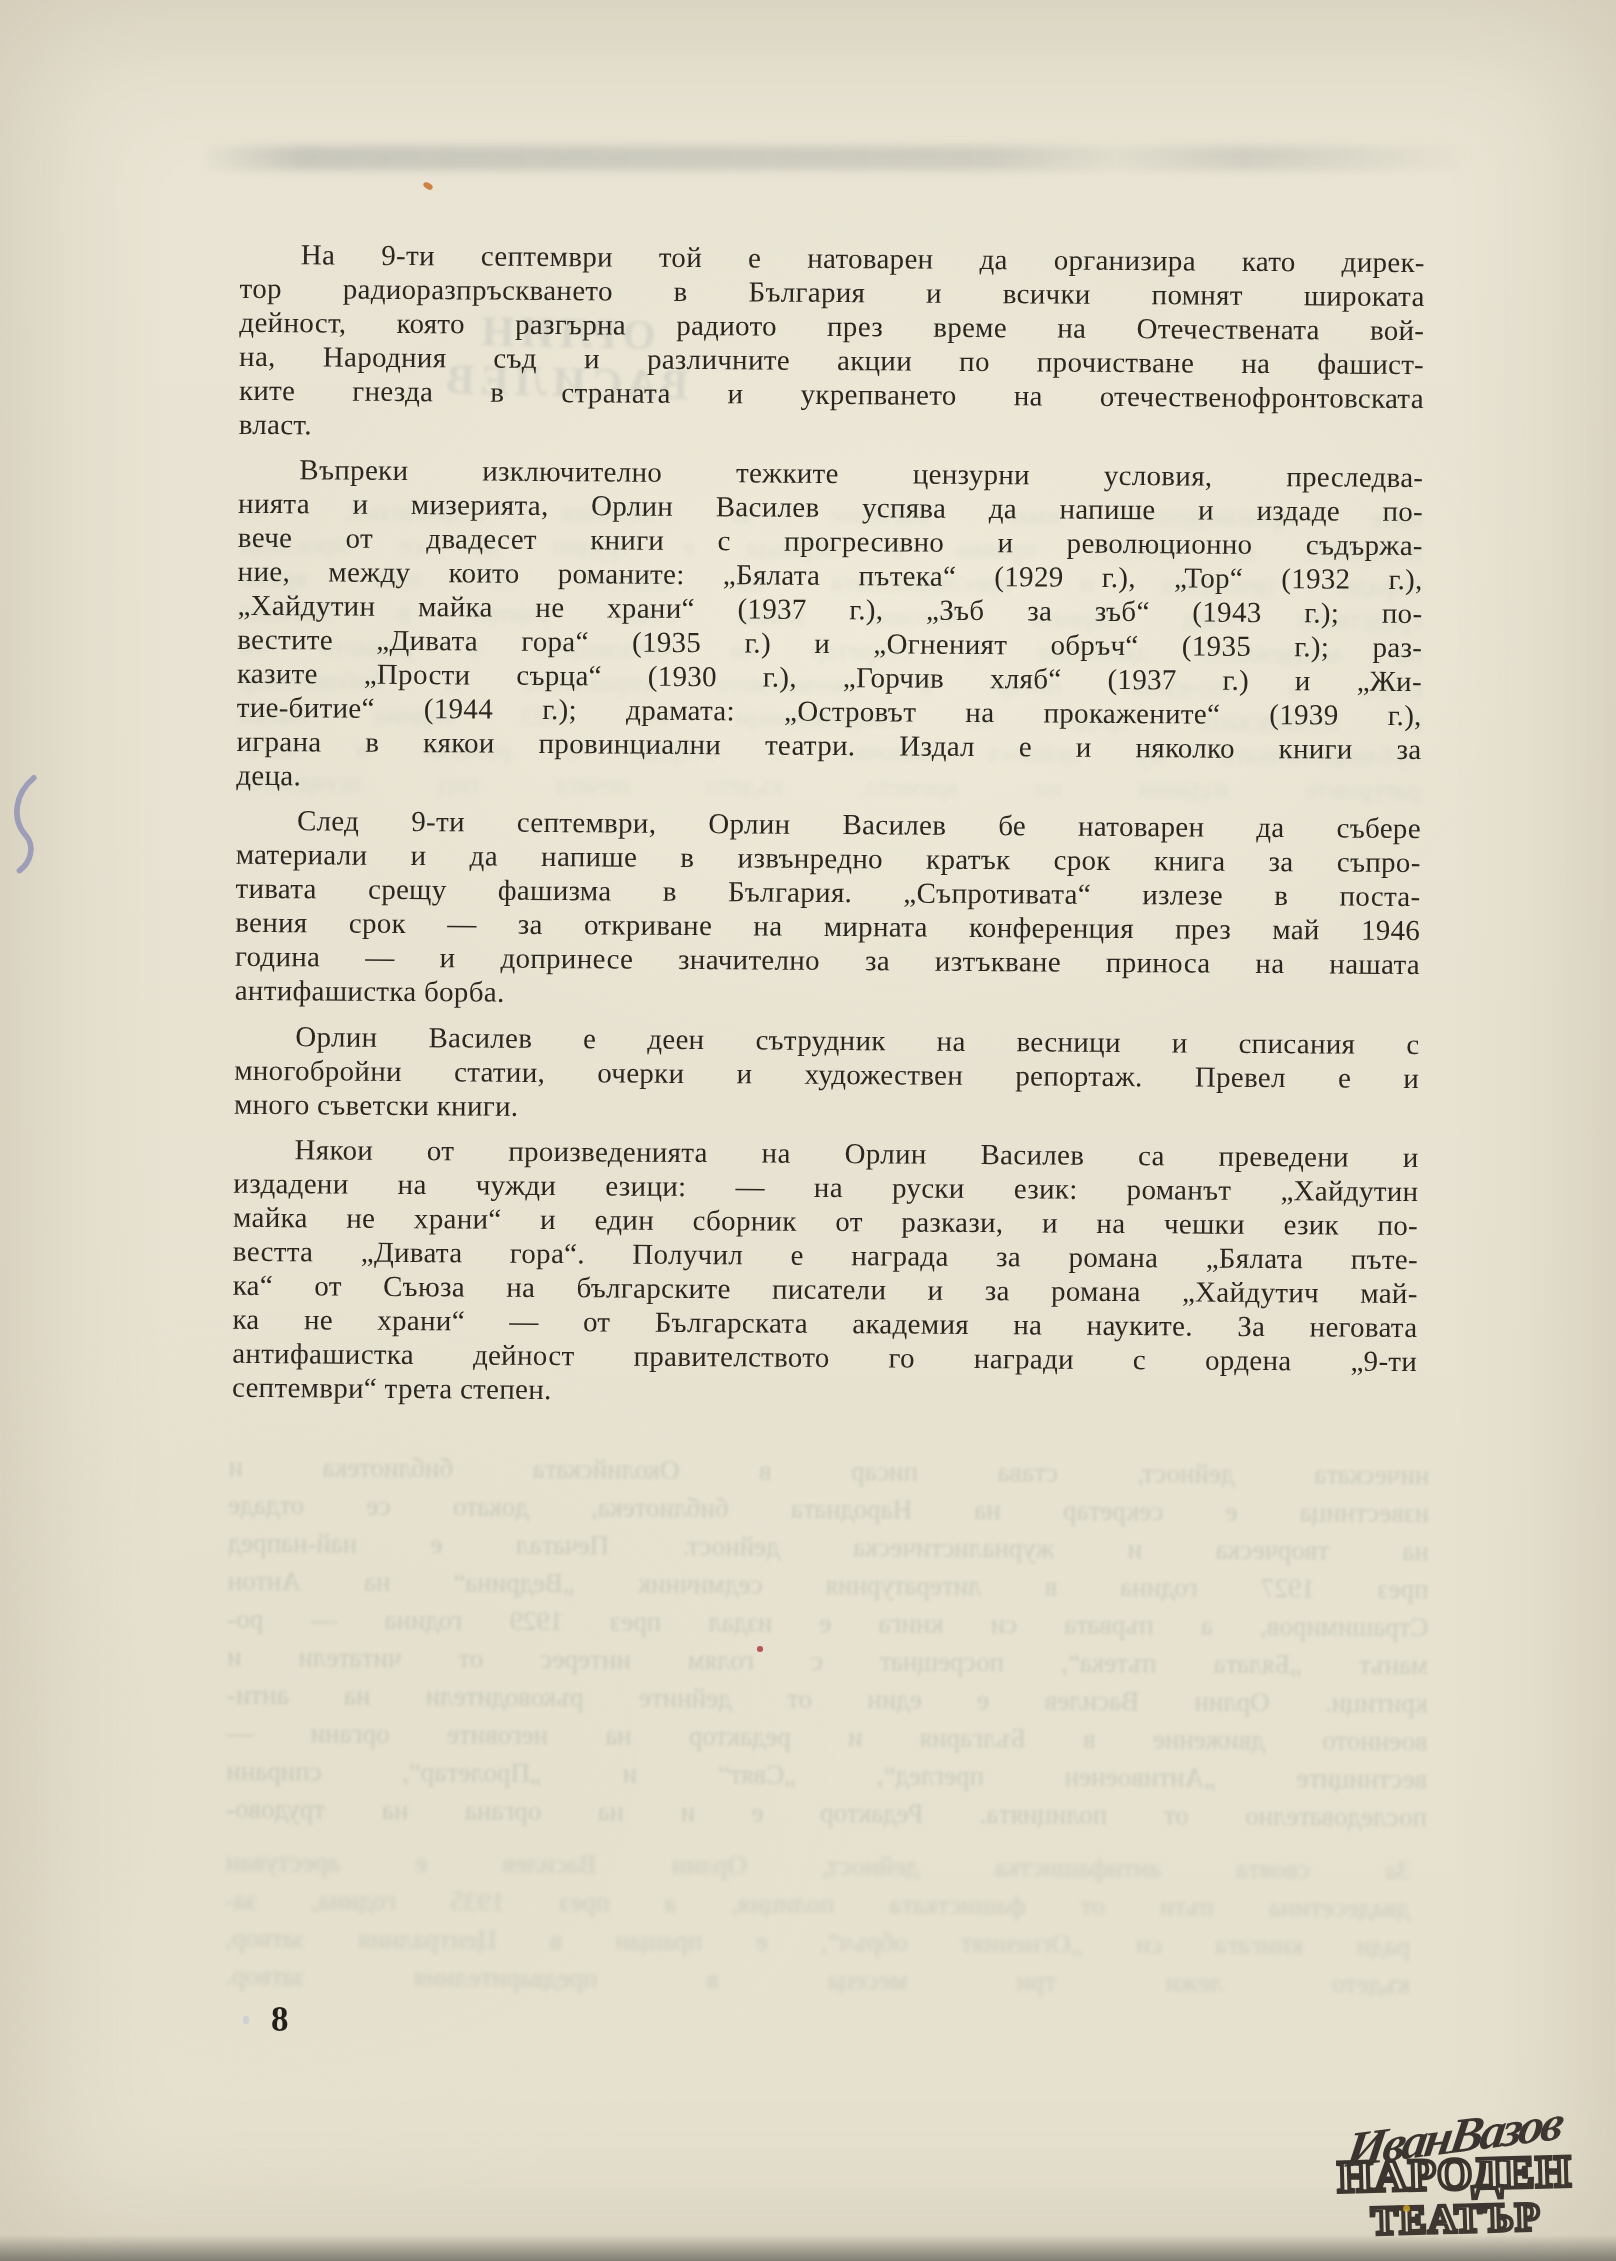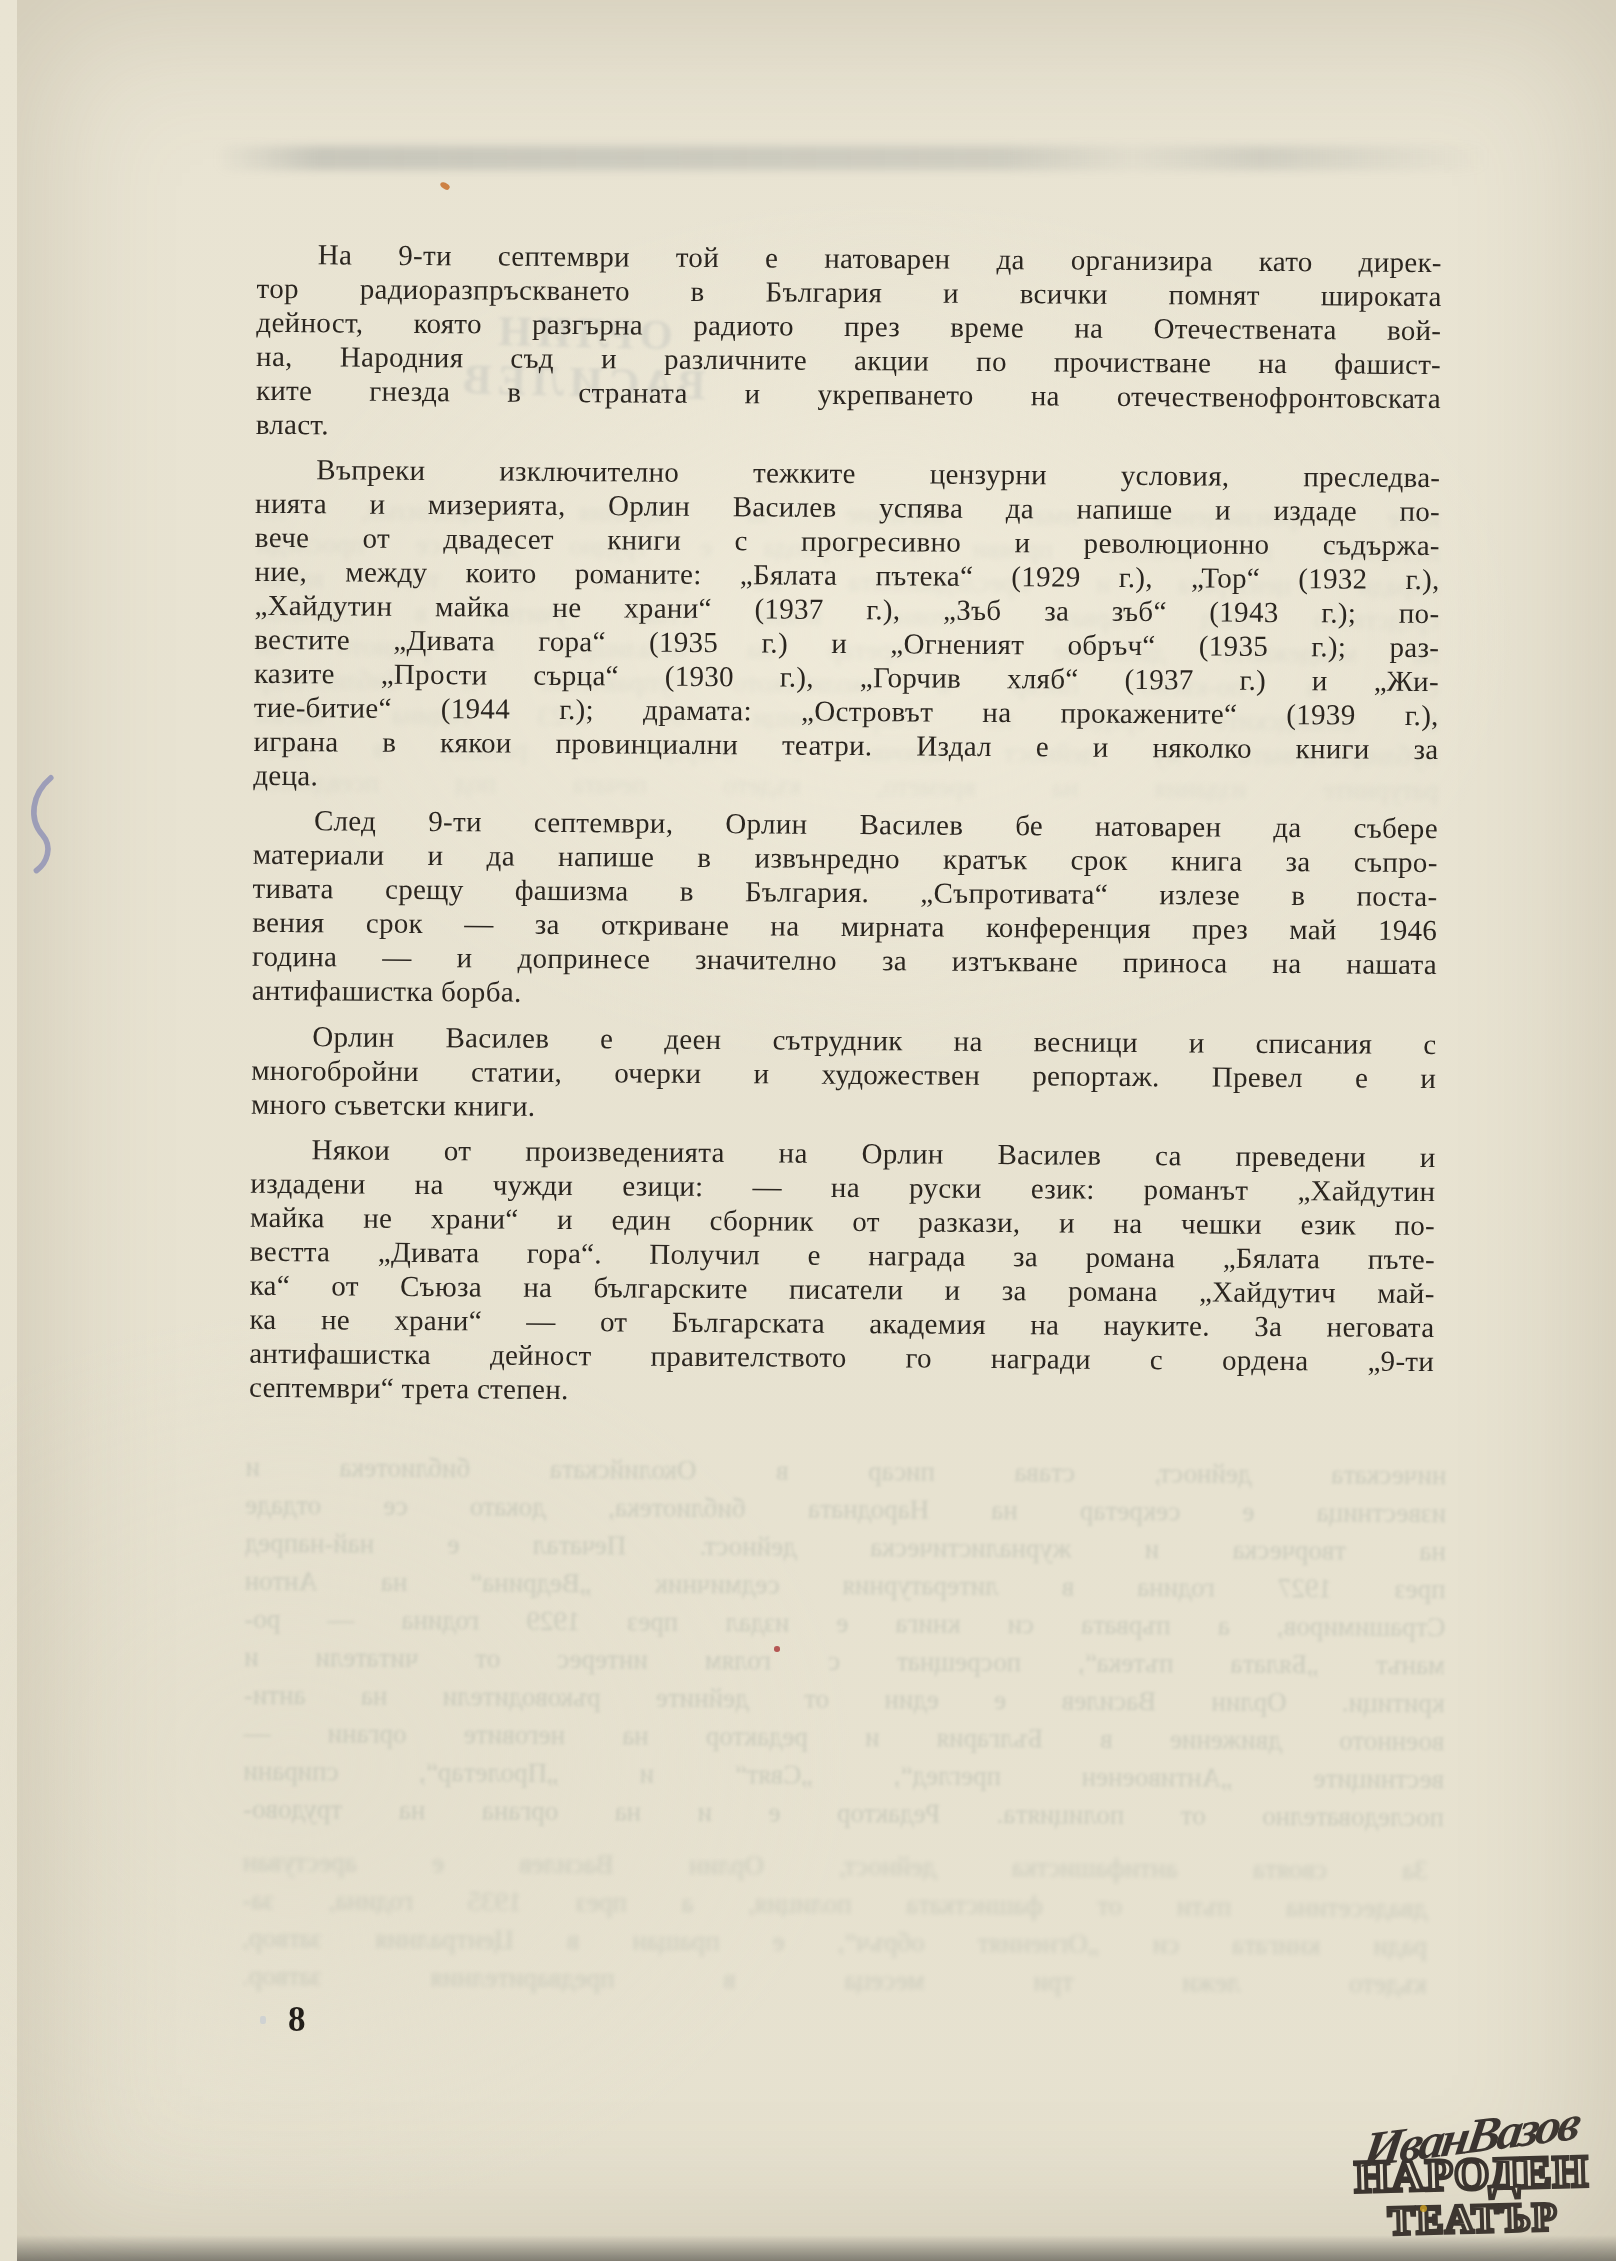--- a/index.html
+++ b/index.html
@@ -4,21 +4,21 @@
 <style>
   html,body{margin:0;padding:0;}
   body{
     width:1617px;height:2261px;position:relative;overflow:hidden;
     font-family:"Liberation Serif", serif;
     background:
       radial-gradient(1041px 721px at 55% 28%, #efead9 0%, rgba(239,234,217,0) 60%),
       radial-gradient(801px 641px at 18% 78%, #e4dfcd 0%, rgba(228,223,205,0) 70%),
       linear-gradient(#e9e4d3,#e6e1cf);
   }
-  #page{position:absolute;inset:0;margin-left:17px;}
+  #page{position:absolute;inset:0;}
   
   .skew-layer{position:absolute;inset:0;transform:rotate(0.4deg);transform-origin:256px 240px;}
 
   
   .textblock{
     position:absolute;left:240px;top:237px;width:1185px;
     color:#2b2620;font-size:29px;line-height:34px;letter-spacing:0.3px;
     z-index:3;
   }
   .para{margin:0 0 11.2px 0;}

